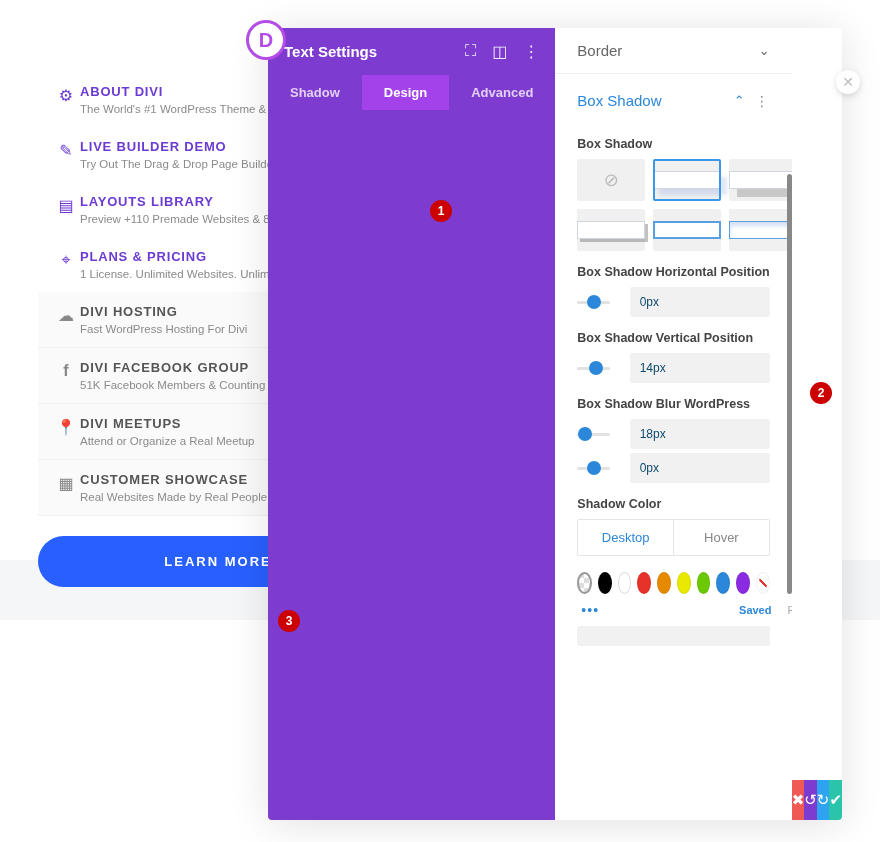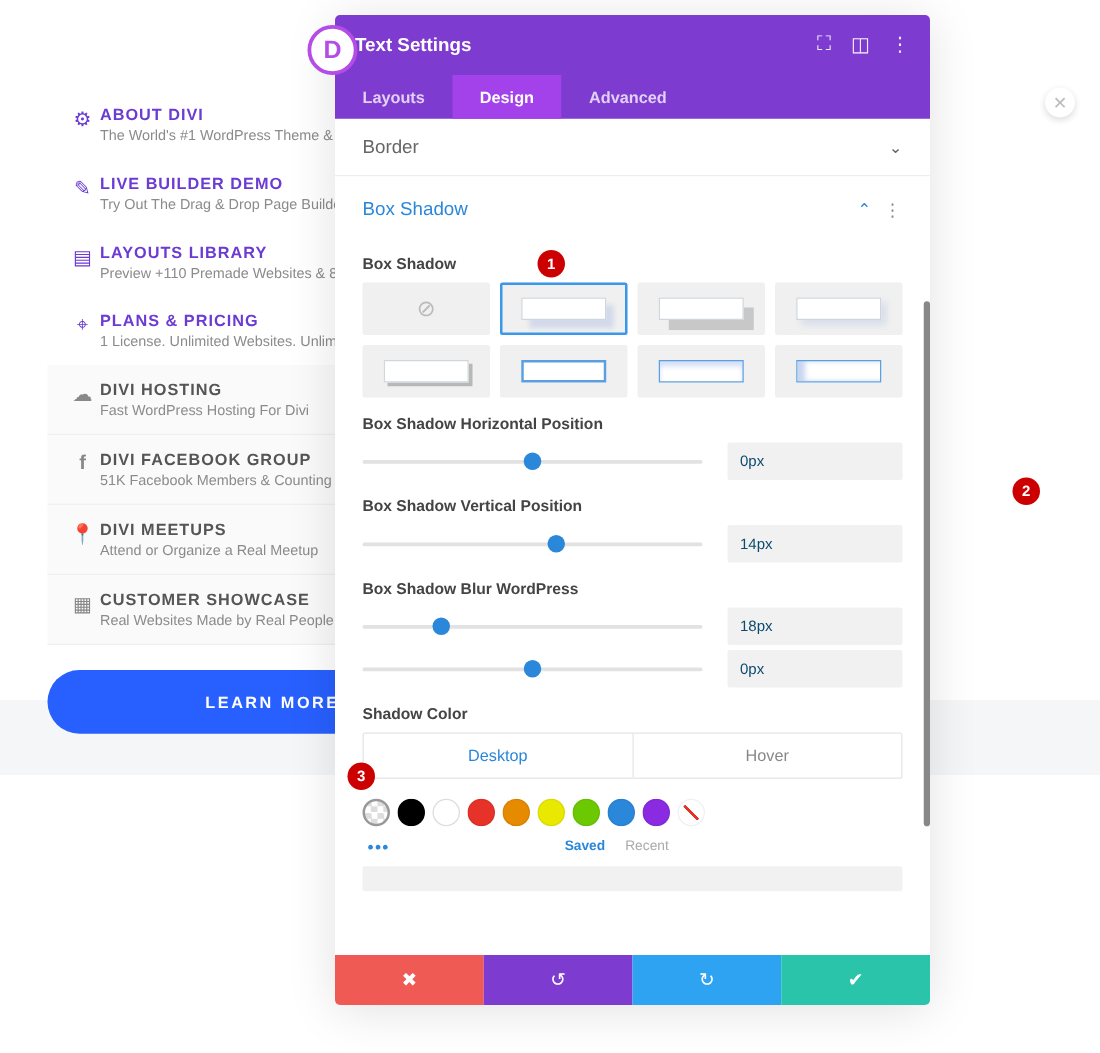--- a/index.html
+++ b/index.html
@@ -13,21 +13,21 @@
   .side-icon.gray { color: #888; }
   .side-text h4 { font-size: 13px; letter-spacing: 0.8px; font-weight: 700; color: #6b3bd3; text-transform: uppercase; margin-bottom: 4px; }
   .side-text p { font-size: 11.5px; color: #8b8b8b; }
   .side-text.gray h4 { color: #555; }
   .learn-btn { display:block; margin-top: 20px; background: #2860ff; color: #fff; border-radius: 40px; text-align:center; padding: 18px 0; font-size:13px; letter-spacing: 2px; font-weight:600; width: 360px; }
 
   
   .brand-circle { position:absolute; left:246px; top:20px; width:40px; height:40px; border:3px solid #b44ce6; border-radius:50%; display:flex; align-items:center; justify-content:center; font-weight:800; color:#b44ce6; font-size:20px; z-index:3; background:#fff; }
 
   
-  .modal { position:absolute; left:268px; top:12px; width:476px; height:792px; background:#fff; border-radius:4px; box-shadow: 0 4px 40px rgba(0,0,0,0.12); z-index:2; display:flex; flex-direction:column; overflow:hidden; }
+  .modal { position:absolute; left:268px; top:28px; width:574px; height:792px; background:#fff; border-radius:4px; box-shadow: 0 4px 40px rgba(0,0,0,0.12); z-index:2; display:flex; overflow:hidden; }
   .modal-header { background:#7e3bd0; color:#fff; }
   .titlebar { display:flex; align-items:center; justify-content:space-between; padding:14px 16px; }
   .titlebar h3 { font-size:15px; font-weight:600; }
   .title-icons { display:flex; gap:16px; }
   .title-icons span { font-size:16px; opacity:0.9; }
   .tabs { display:flex; font-size:13px; font-weight:600; }
   .tab { padding:10px 22px; color:#e2d0f5; }
   .tab.active { background:#a342ea; color:#fff; }
 
   .modal-body { flex:1; overflow:hidden; position:relative; padding: 0 0 0 0; }
@@ -177,21 +177,21 @@
   <div class="modal-header">
     <div class="titlebar">
       <h3>Text Settings</h3>
       <div class="title-icons">
         <span>⛶</span>
         <span>◫</span>
         <span>⋮</span>
       </div>
     </div>
     <div class="tabs">
-      <div class="tab">Layouts</div>
+      <div class="tab">Shadow</div>
       <div class="tab active">Design</div>
       <div class="tab">Advanced</div>
     </div>
   </div>
 
   <div class="modal-body">
     <div class="body-inner">
 
       <div class="section-row collapsed">
         <span>Border</span>

